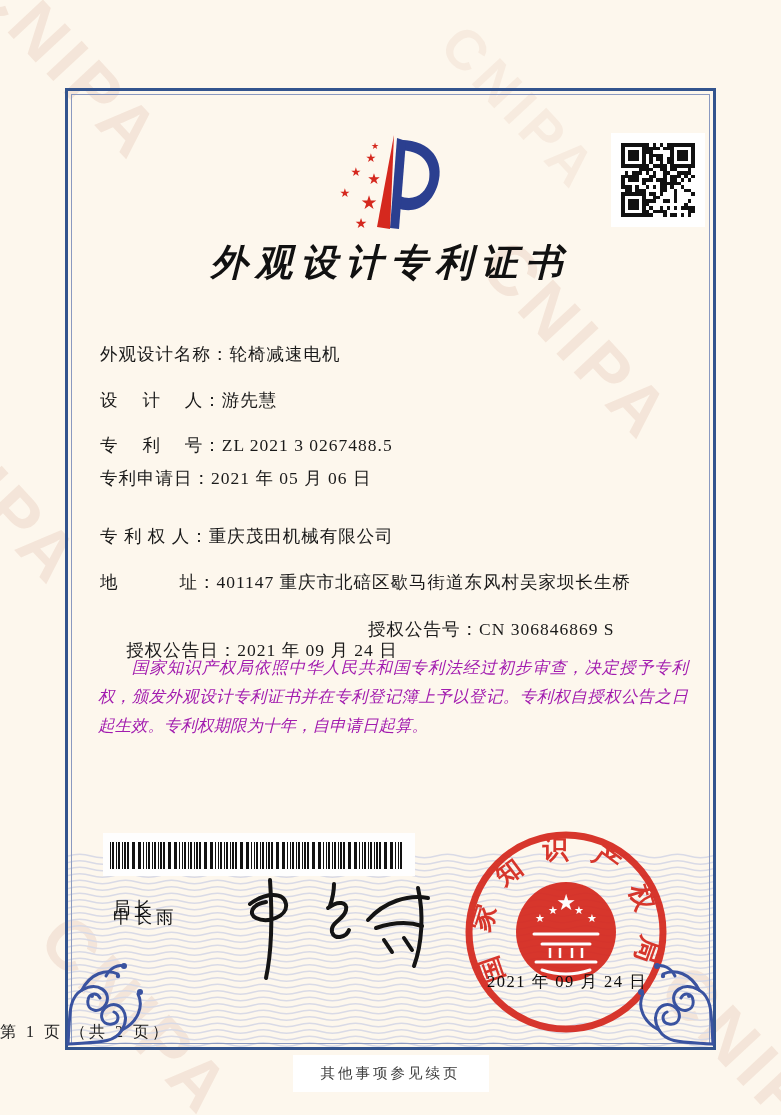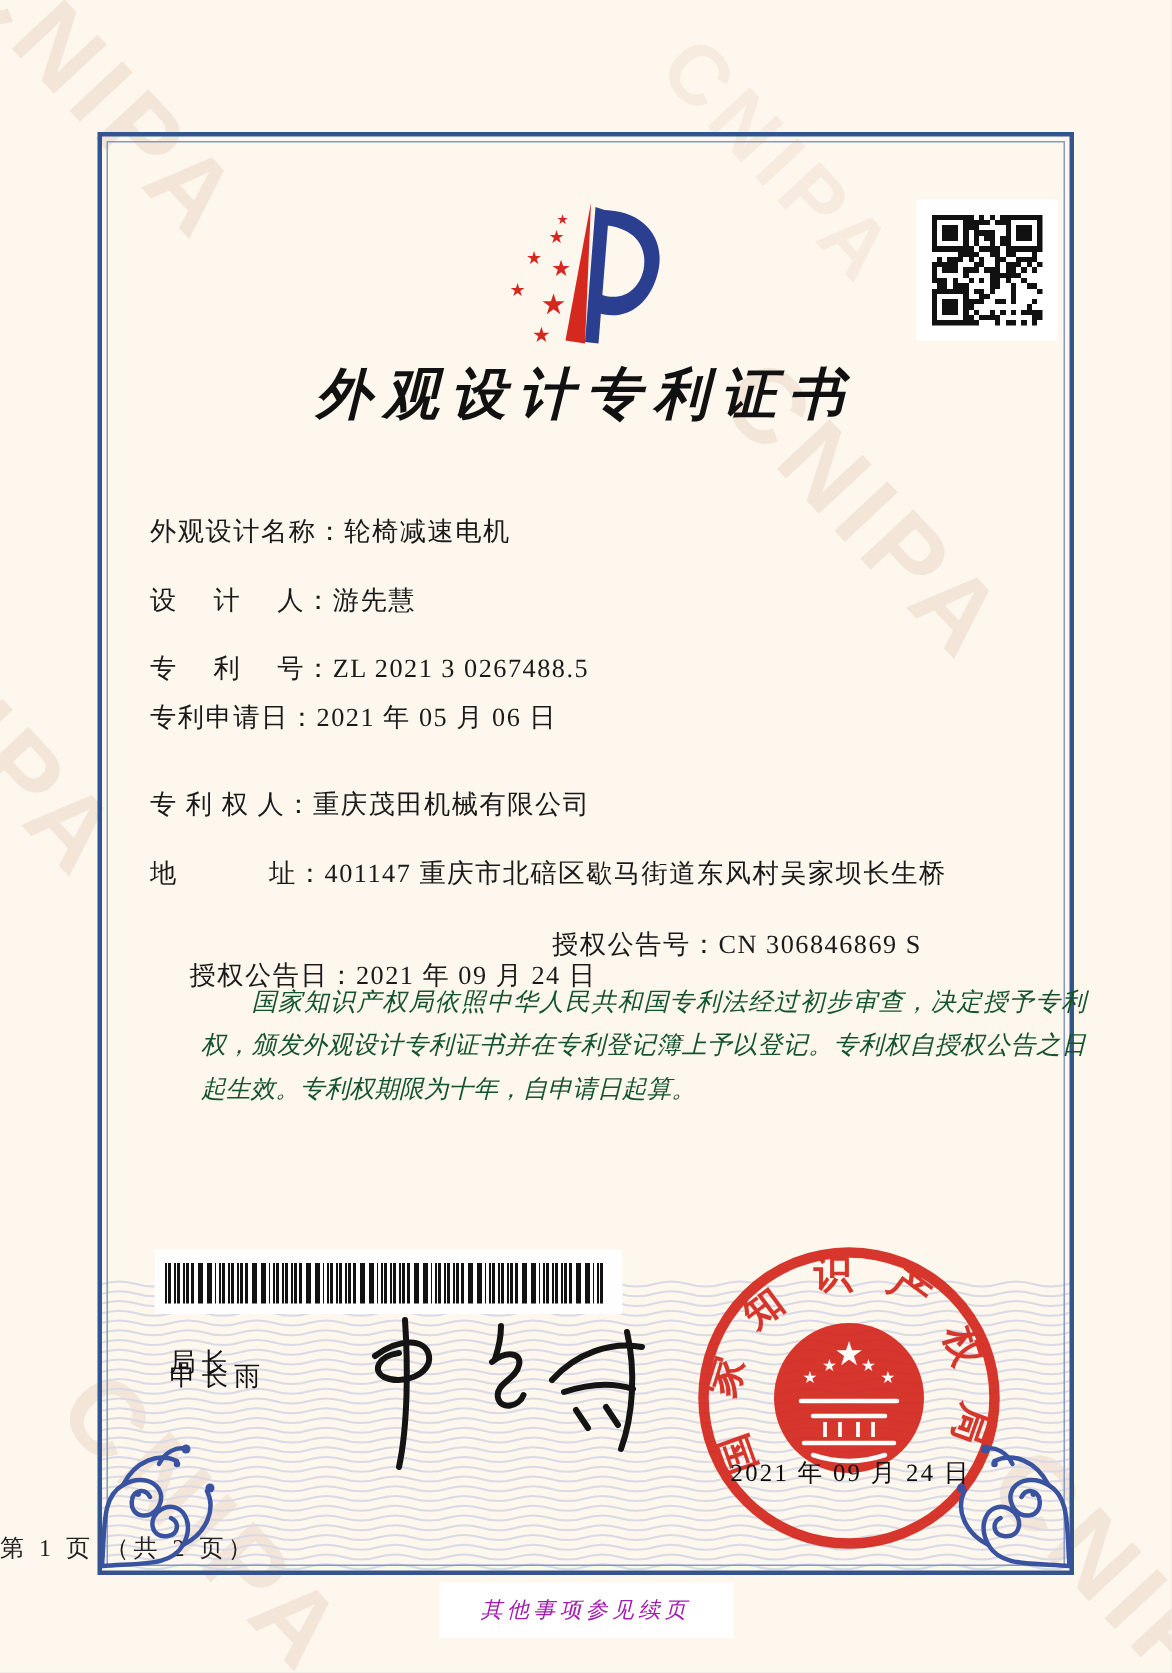--- a/index.html
+++ b/index.html
@@ -34,43 +34,43 @@
     position:absolute;left:0;top:238px;width:100%;text-align:center;
     font-size:37px;font-weight:bold;letter-spacing:8px;color:#111;font-style:italic;
   }
   .fields{position:absolute;left:100px;top:0;width:600px;}
   .field-row{position:absolute;left:0;font-size:17.5px;white-space:pre;color:#1a1a1a;}
   .flabel{letter-spacing:1px;margin-top:28px;}
   .fvalue{letter-spacing:1px;}
   .row-double .second{position:absolute;left:268px;top:0;white-space:pre;}
   .paras{
     position:absolute;left:98px;top:653px;width:590px;
-    font-size:16.5px;font-style:italic;line-height:29px;text-align:justify;color:#14532d;margin-left:36px;
+    font-size:16.5px;font-style:italic;line-height:29px;text-align:justify;color:#a21caf;
   }
   .paras p{margin:0;text-indent:2.05em;}
   .waves{position:absolute;left:68px;top:852px;width:645px;height:195px;pointer-events:none;}
   .barcode-box{position:absolute;left:103px;top:833px;width:312px;height:43px;background:#fefefe;}
   .barcode-box svg{position:absolute;left:7px;top:9px;}
   .signer{position:absolute;left:113px;top:0;font-family:Liberation Mono, monospace;
     font-size:17.5px;letter-spacing:4px;color:#111;}
   .signer.t1{top:896px;}
   .signer.t2{top:905px;}
   .signature{position:absolute;left:222px;top:866px;width:218px;height:124px;}
   .seal{position:absolute;left:462px;top:828px;width:208px;height:208px;opacity:0.93;}
   .seal-date{
     position:absolute;left:487px;top:971px;font-size:16.5px;letter-spacing:1.5px;color:#0d0d0d;z-index:5;
   }
   .footer-page{
     position:absolute;left:0;top:1022px;width:781px;text-align:left;
     font-size:16px;letter-spacing:3px;color:#222;
   }
   .cont-box{
     position:absolute;left:50%;top:1055px;transform:translateX(-50%);
-    background:#ffffff;padding:9px 28px;font-size:14.5px;font-style:italic;
-    letter-spacing:3px;color:#a21caf;white-space:nowrap;
+    background:#ffffff;padding:9px 28px;font-size:14.5px;
+    letter-spacing:3px;color:#404040;white-space:nowrap;
   }
   .flourish{position:absolute;width:100px;height:100px;z-index:3;}
   .flourish.bl{left:62px;top:950px;}
   .flourish.br{left:619px;top:950px;transform:scaleX(-1);}
 </style>
 </head>
 <body>
 
 <div class="page">
 

